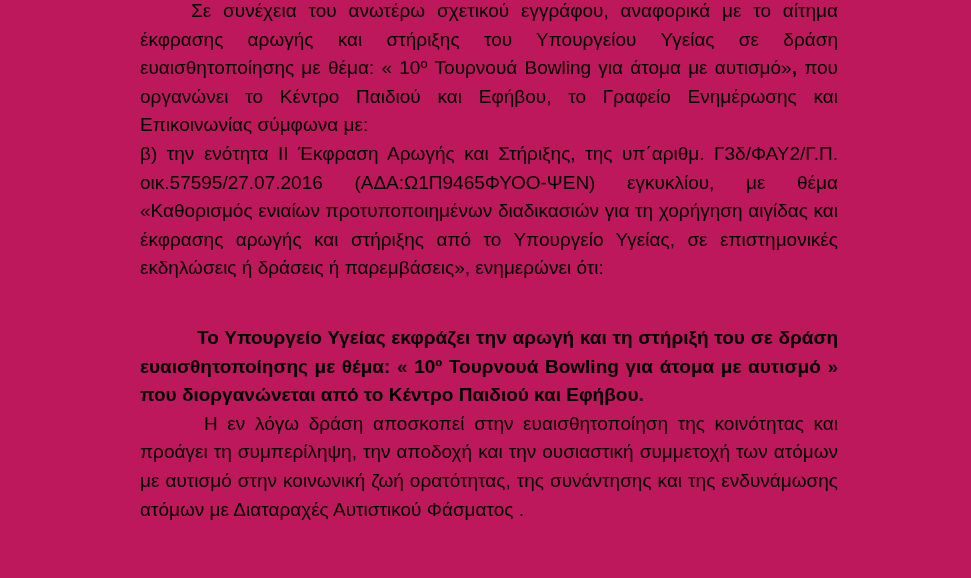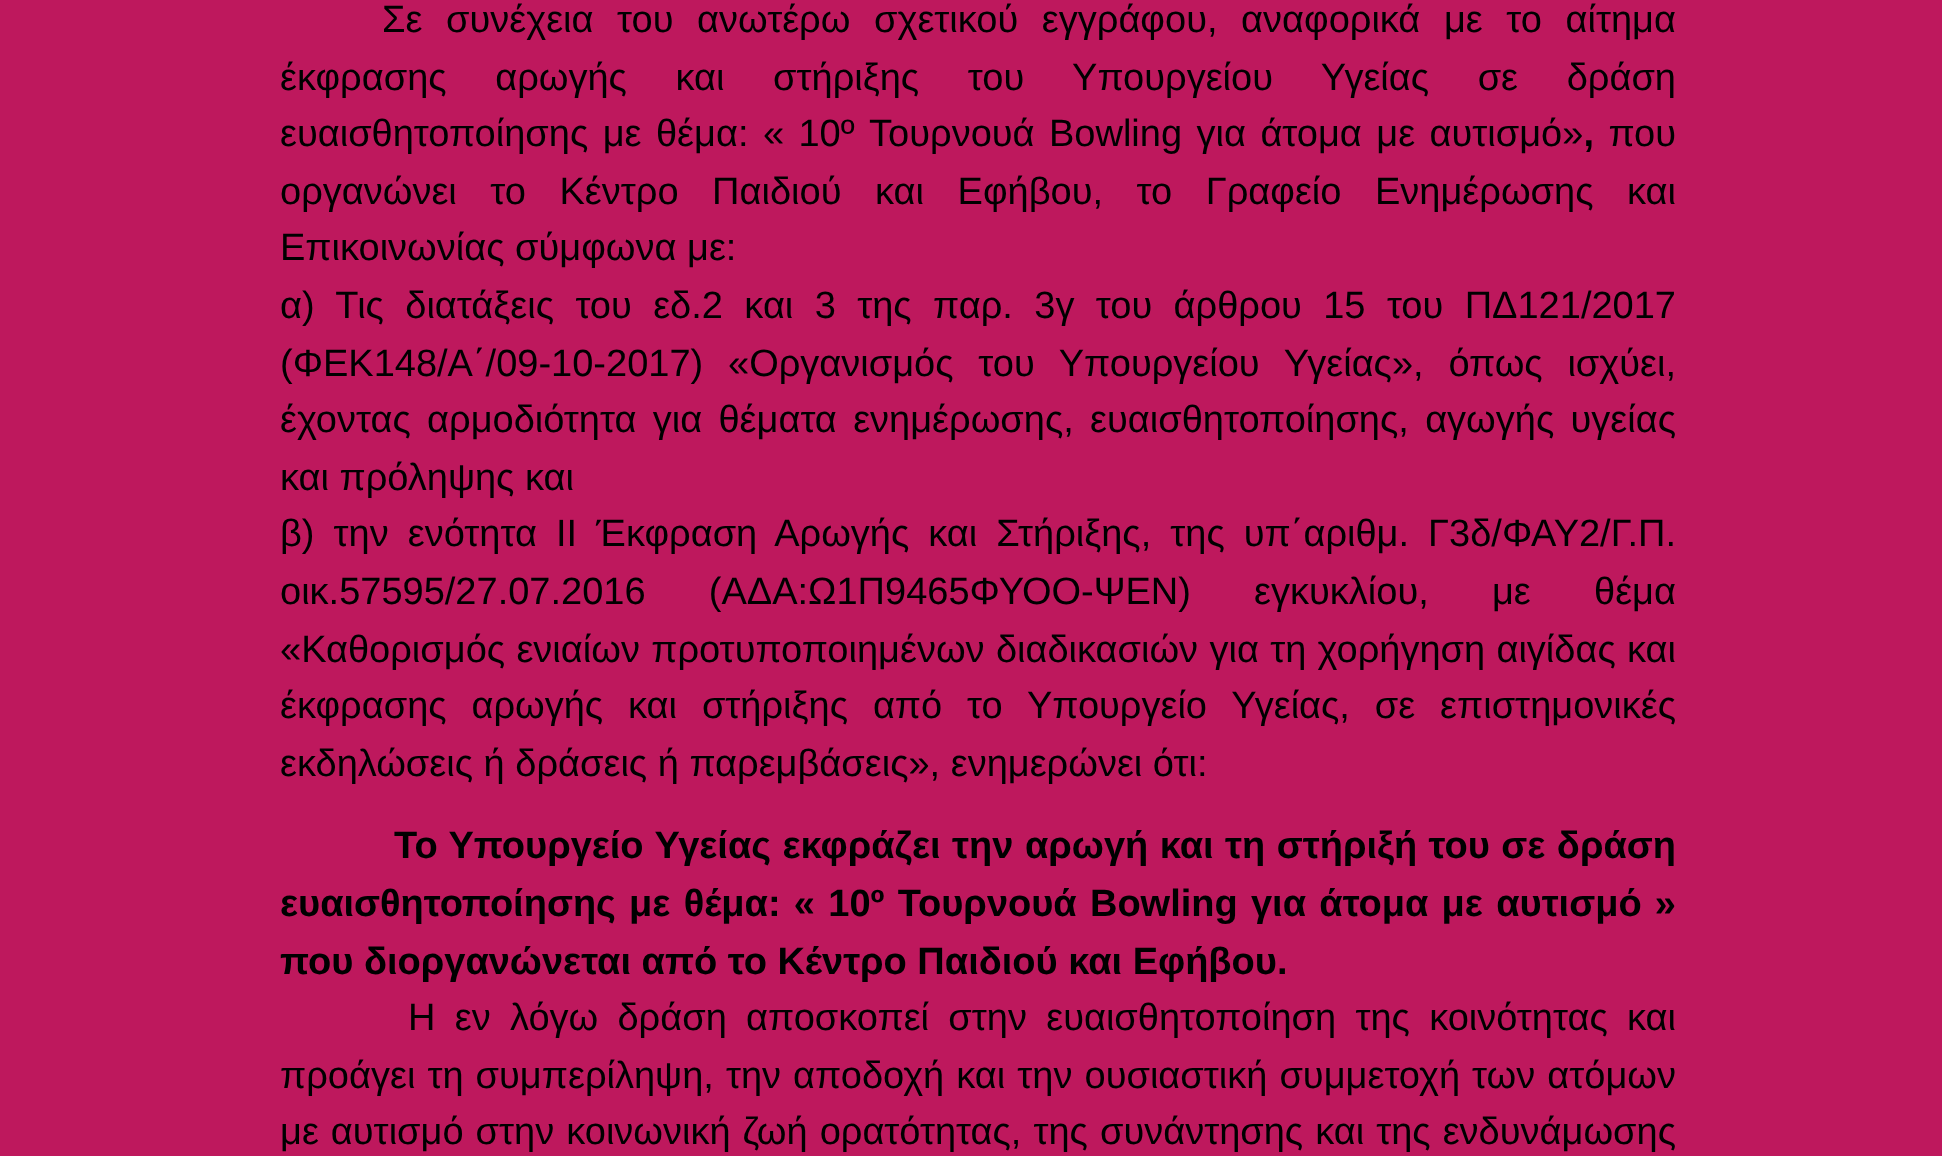--- a/index.html
+++ b/index.html
@@ -39,18 +39,17 @@
   .para.bold-para {
     font-weight: 700;
   }
 </style>
 </head>
 <body>
 
 <div class="page">
   <div class="doc" id="doc">
       <p class="para" style="text-indent: 51px;"><span>Σε συνέχεια του ανωτέρω σχετικού εγγράφου, αναφορικά με το αίτημα έκφρασης αρωγής και στήριξης του Υπουργείου Υγείας σε δράση ευαισθητοποίησης με θέμα: « 10º Τουρνουά Bowling για άτομα με αυτισμό»</span><span class="b">,</span><span> που οργανώνει το Κέντρο Παιδιού και Εφήβου, το Γραφείο Ενημέρωσης και Επικοινωνίας σύμφωνα με:</span></p>
-      <p class="para" style="text-indent: 0px;"><span>α) Τις διατάξεις του εδ.2 και 3 της παρ. 3γ του άρθρου 15 του ΠΔ121/2017 (ΦΕΚ148/Α΄/09-10-2017) «Οργανισμός του Υπουργείου Υγείας», όπως ισχύει, έχοντας αρμοδιότητα για θέματα ενημέρωσης, ευαισθητοποίησης, αγωγής υγείας και πρόληψης και</span></p>
       <p class="para" style="text-indent: 0px;"><span>β) την ενότητα ΙΙ Έκφραση Αρωγής και Στήριξης, της υπ΄αριθμ. Γ3δ/ΦΑΥ2/Γ.Π. οικ.57595/27.07.2016 (ΑΔΑ:Ω1Π9465ΦΥΟΟ-ΨΕΝ) εγκυκλίου, με θέμα «Καθορισμός ενιαίων προτυποποιημένων διαδικασιών για τη χορήγηση αιγίδας και έκφρασης αρωγής και στήριξης από το Υπουργείο Υγείας, σε επιστημονικές εκδηλώσεις ή δράσεις ή παρεμβάσεις», ενημερώνει ότι:</span></p>
-      <p class="para" style="text-indent: 57px; margin-top: 13px;"><span class="b">Το Υπουργείο Υγείας εκφράζει την αρωγή και τη στήριξή του σε δράση ευαισθητοποίησης με θέμα: « 10º Τουρνουά Bowling για άτομα με αυτισμό » που διοργανώνεται από το Κέντρο Παιδιού και Εφήβου.</span></p>
+      <p class="para" style="text-indent: 57px; margin-top: 41px;"><span class="b">Το Υπουργείο Υγείας εκφράζει την αρωγή και τη στήριξή του σε δράση ευαισθητοποίησης με θέμα: « 10º Τουρνουά Bowling για άτομα με αυτισμό » που διοργανώνεται από το Κέντρο Παιδιού και Εφήβου.</span></p>
       <p class="para" style="text-indent: 64px;"><span>Η εν λόγω δράση αποσκοπεί στην ευαισθητοποίηση της κοινότητας και προάγει τη συμπερίληψη, την αποδοχή και την ουσιαστική συμμετοχή των ατόμων με αυτισμό στην κοινωνική ζωή ορατότητας, της συνάντησης και της ενδυνάμωσης ατόμων με Διαταραχές Αυτιστικού Φάσματος .</span></p>
     </div>
 </div>
 
 </body></html>

